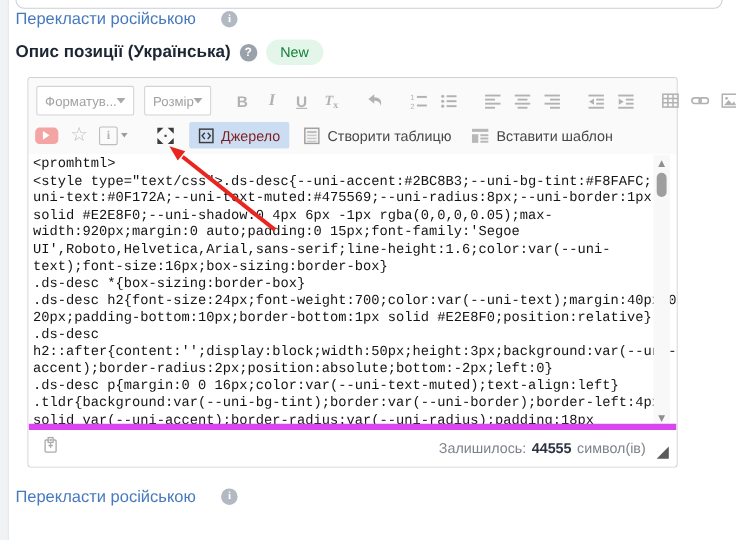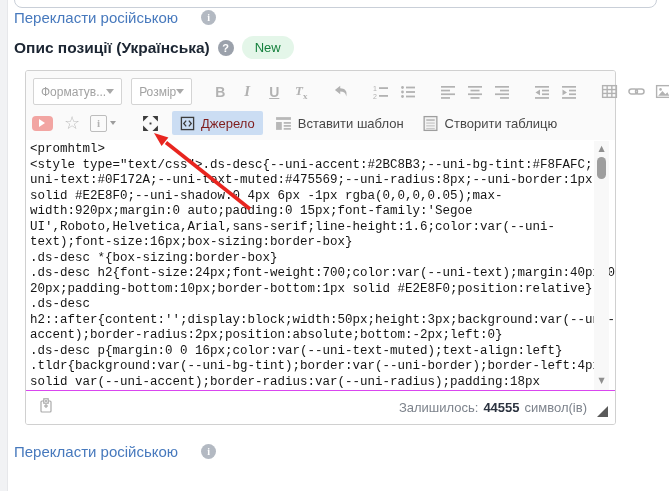--- a/index.html
+++ b/index.html
@@ -58,21 +58,21 @@
   .content{position:absolute;left:0;top:69px;right:0;bottom:33px;background:#fff;overflow:hidden;}
   .code{margin:0;padding:2px 22px 0 4px;font-family:"Liberation Mono","DejaVu Sans Mono",monospace;
         font-size:12.5px;line-height:15.5px;color:#151515;white-space:pre;}
   .scrollbar{position:absolute;top:1px;bottom:1px;right:6px;width:15px;background:#f8f8f8;display:flex;flex-direction:column;align-items:center;}
   .sb-arrow{color:#8f8f8f;font-size:8px;line-height:12px;height:12px;font-family:"DejaVu Sans",sans-serif;}
   .sb-up{margin-top:2px;}
   .sb-thumb{width:9px;height:22px;background:#9e9e9e;border-radius:5px;margin-top:2px;}
   .sb-spacer{flex:1;}
   .sb-down{margin-bottom:3px;}
 
-  .statusbar{position:absolute;left:0;right:0;bottom:0;height:33px;background:#fff;border-top:1px solid #d946ef;
+  .statusbar{position:absolute;left:0;right:0;bottom:0;height:33px;background:#fff;border-top:6px solid #d946ef;
              display:flex;align-items:center;border-radius:0 0 2px 2px;}
   .el-icon{margin-left:12px;flex:0 0 auto;}
   .count{margin-left:auto;display:flex;align-items:center;gap:5px;font-size:13px;color:#7d838c;}
   .count b{color:#2c3340;}
   .resize-handle{width:0;height:0;border-left:11px solid transparent;border-bottom:11px solid #5a5a5a;
                  margin:8px 7px 0 10px;cursor:nwse-resize;}
 
   .arrow-overlay{position:absolute;left:0;top:0;width:669px;height:491px;pointer-events:none;}
 </style>
 </head>
@@ -239,38 +239,38 @@
         </span>
         <span class="src-btn">
           <svg class="ico" width="15" height="15" viewBox="0 0 16 16" fill="none" stroke="#3c3c3c" stroke-width="1.4">
               <rect x="1.5" y="1.5" width="13" height="13"></rect>
               <polyline points="6.6,5 4,8 6.6,11"></polyline>
               <polyline points="9.4,5 12,8 9.4,11"></polyline>
             </svg>
           <span>Джерело</span>
         </span>
         <span class="txt-btn">
+          <svg class="ico" width="17" height="17" viewBox="0 0 16 16">
+              <rect x="2" y="1.5" width="12" height="13" fill="#f3f3f3" stroke="#9e9e9e" stroke-width="1.2"></rect>
+              <rect x="4" y="4" width="8" height="1.5" fill="#b8b8b8"></rect>
+              <rect x="4" y="7" width="8" height="1.2" fill="#c9c9c9"></rect>
+              <rect x="4" y="9.6" width="8" height="1.2" fill="#c9c9c9"></rect>
+              <rect x="4" y="12.2" width="8" height="1.2" fill="#c9c9c9"></rect>
+            </svg>
+          <span>Створити таблицю</span>
+        </span>
+        <span class="txt-btn">
           <svg class="ico" width="17" height="17" viewBox="0 0 16 16" fill="#b8b8b8">
               <rect x="1" y="2" width="14" height="2.6"></rect>
               <rect x="1" y="6.6" width="5.4" height="7.4"></rect>
               <rect x="8.2" y="6.6" width="6.8" height="1.7"></rect>
               <rect x="8.2" y="9.4" width="6.8" height="1.7"></rect>
               <rect x="8.2" y="12.2" width="6.8" height="1.7"></rect>
             </svg>
           <span>Вставити шаблон</span>
-        </span>
-        <span class="txt-btn">
-          <svg class="ico" width="17" height="17" viewBox="0 0 16 16">
-              <rect x="2" y="1.5" width="12" height="13" fill="#f3f3f3" stroke="#9e9e9e" stroke-width="1.2"></rect>
-              <rect x="4" y="4" width="8" height="1.5" fill="#b8b8b8"></rect>
-              <rect x="4" y="7" width="8" height="1.2" fill="#c9c9c9"></rect>
-              <rect x="4" y="9.6" width="8" height="1.2" fill="#c9c9c9"></rect>
-              <rect x="4" y="12.2" width="8" height="1.2" fill="#c9c9c9"></rect>
-            </svg>
-          <span>Створити таблицю</span>
         </span>
       </div>
     </div>
 
     <div class="content">
       <pre class="code">&lt;promhtml&gt;
 &lt;style type="text/css"&gt;.ds-desc{--uni-accent:#2BC8B3;--uni-bg-tint:#F8FAFC;--
 uni-text:#0F172A;--uni-text-muted:#475569;--uni-radius:8px;--uni-border:1px
 solid #E2E8F0;--uni-shadow:0 4px 6px -1px rgba(0,0,0,0.05);max-
 width:920px;margin:0 auto;padding:0 15px;font-family:'Segoe

